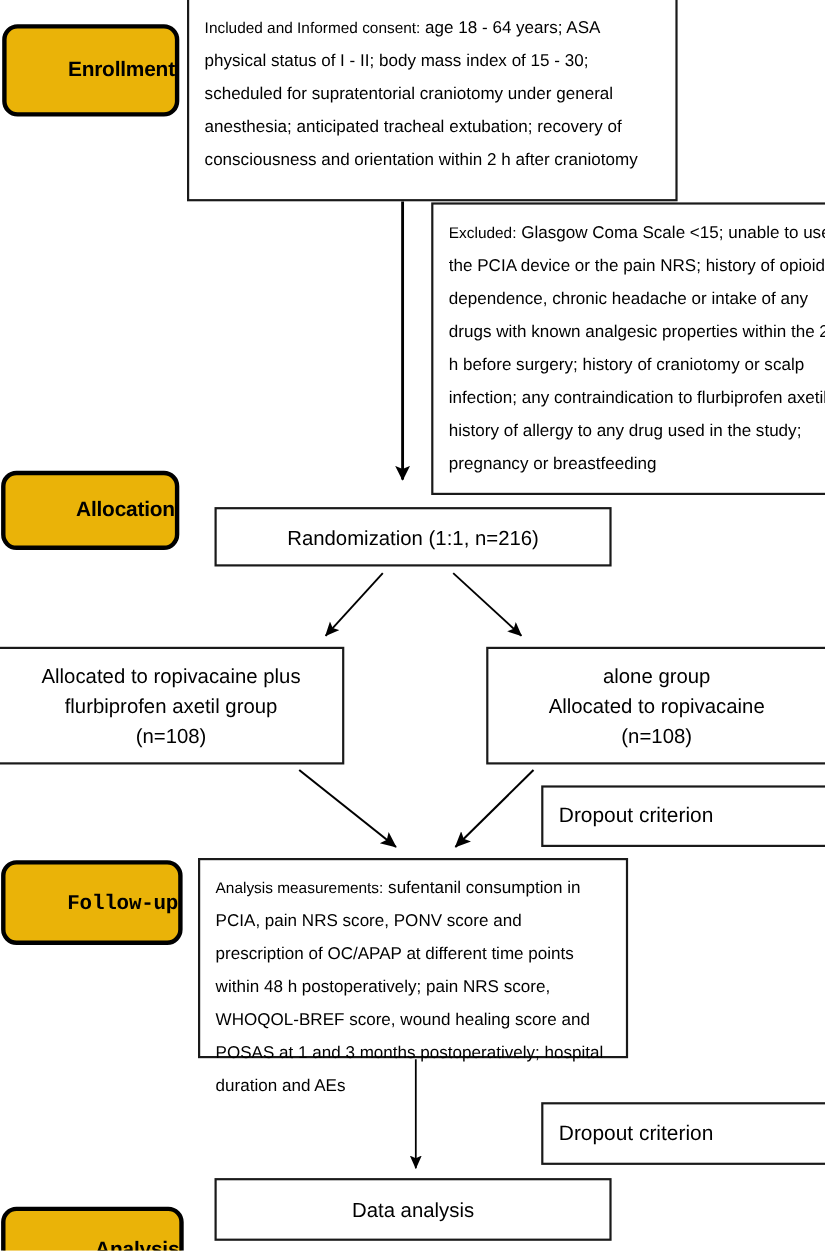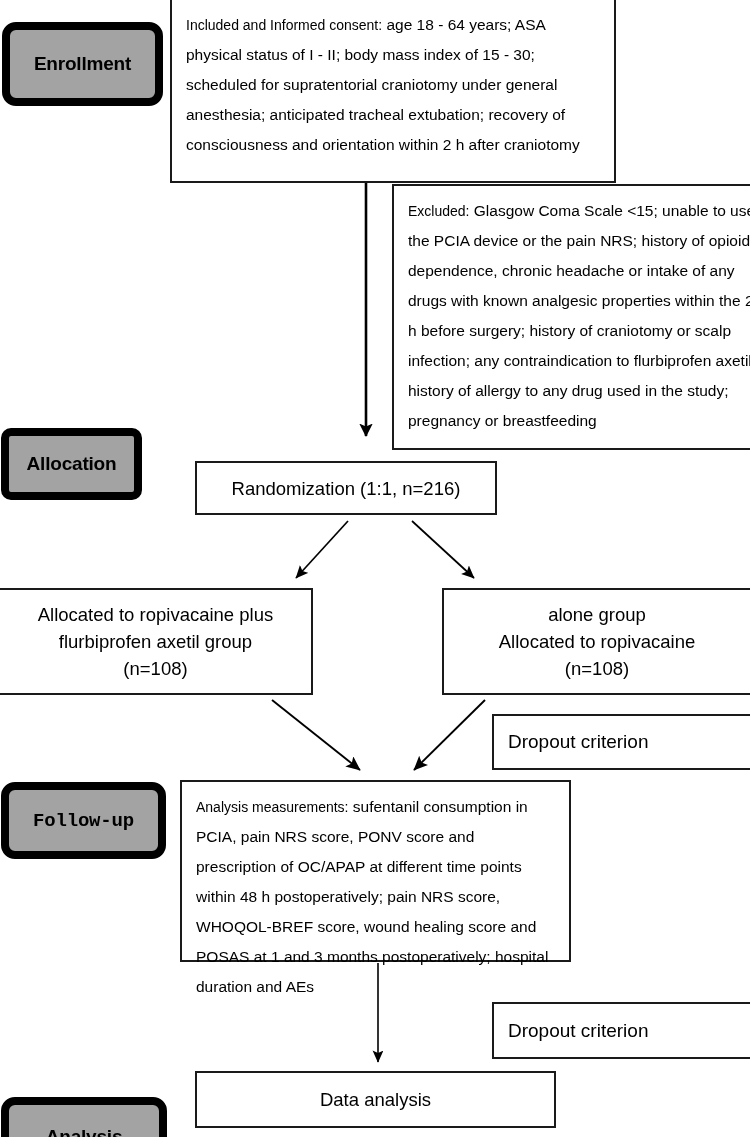--- a/index.html
+++ b/index.html
@@ -24,26 +24,26 @@
     left: 0;
     top: 0;
     width: 750px;
     height: 1137px;
     pointer-events: none;
   }
   
   .stage-pill {
     position: absolute;
     box-sizing: border-box;
-    border: 8px solid #000000;
+    border: 4px solid #000000;
     border-radius: 14px;
-    background: #a3a3a3;
+    background: #eab308;
     display: flex;
     align-items: center;
-    justify-content: center;
+    justify-content: flex-end;
     font-weight: bold;
     font-size: 19px;
     letter-spacing: -0.2px;
     color: #000000;
   }
   
   .box {
     position: absolute;
     box-sizing: border-box;
     border: 2px solid #1a1a1a;
@@ -71,27 +71,27 @@
   }
   .left-mid {
     display: flex;
     align-items: center;
     justify-content: flex-start;
     font-size: 19px;
     padding-left: 14px;
   }
   
   #pill-enrollment  { left: 2px;  top: 22px;   width: 161px; height: 84px; }
-  #pill-allocation  { left: 1px;  top: 428px;  width: 141px; height: 72px; border-radius: 10px; }
+  #pill-allocation  { left: 1px;  top: 428px;  width: 162px; height: 72px; }
   #pill-followup    { left: 1px;  top: 782px;  width: 165px; height: 77px; font-family: Liberation Mono, monospace; }
   #pill-analysis    { left: 1px;  top: 1058px; width: 166px; height: 79px; margin-top: 39px; }
 
   #box-included     { left: 170px; top: -2px;   width: 446px; height: 185px; }
   #box-excluded     { left: 392px; top: 184px;  width: 386px; height: 266px; }
-  #box-random       { left: 195px; top: 461px;  width: 302px; height: 54px; }
+  #box-random       { left: 195px; top: 461px;  width: 361px; height: 54px; }
   #box-alloc-left   { left: -2px;  top: 588px;  width: 315px; height: 107px; }
   #box-alloc-right  { left: 442px; top: 588px;  width: 310px; height: 107px; }
   #box-dropout-1    { left: 492px; top: 714px;  width: 260px; height: 56px; }
   #box-outcome      { left: 180px; top: 780px;  width: 391px; height: 182px; }
   #box-dropout-2    { left: 492px; top: 1002px; width: 260px; height: 57px; }
   #box-analysis     { left: 195px; top: 1071px; width: 361px; height: 57px; }
 </style>
 </head>
 <body>
 

